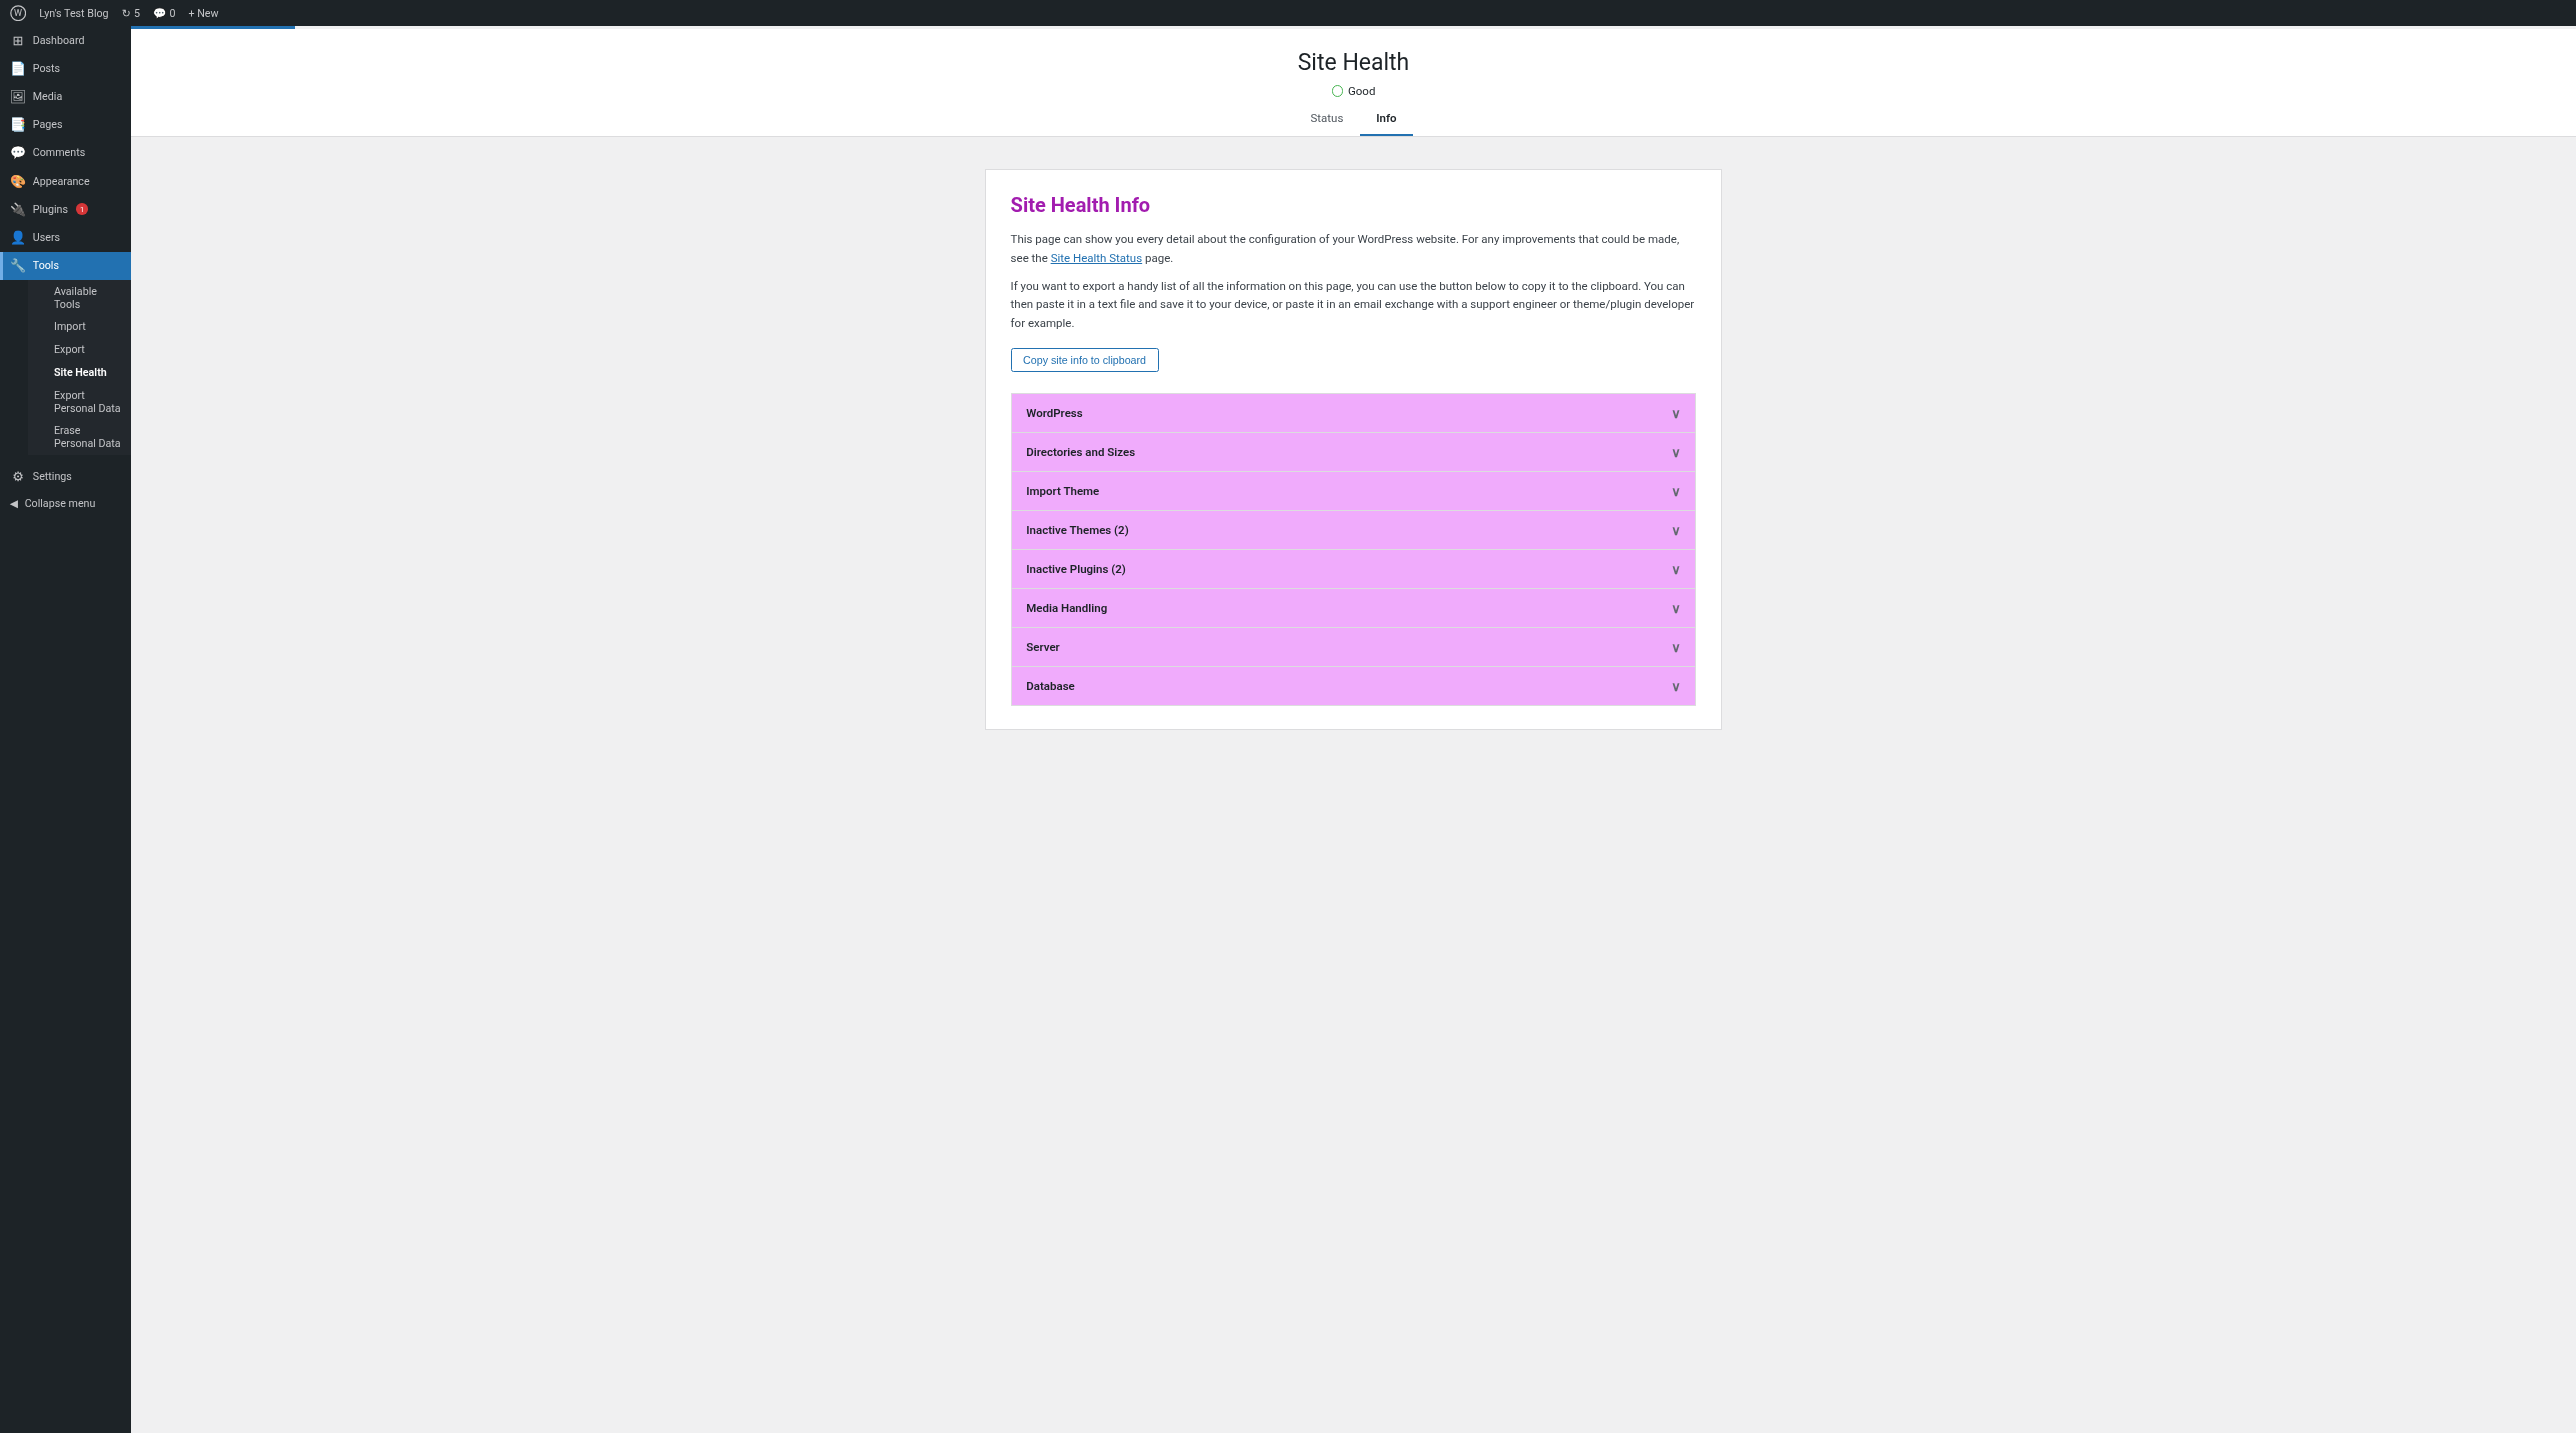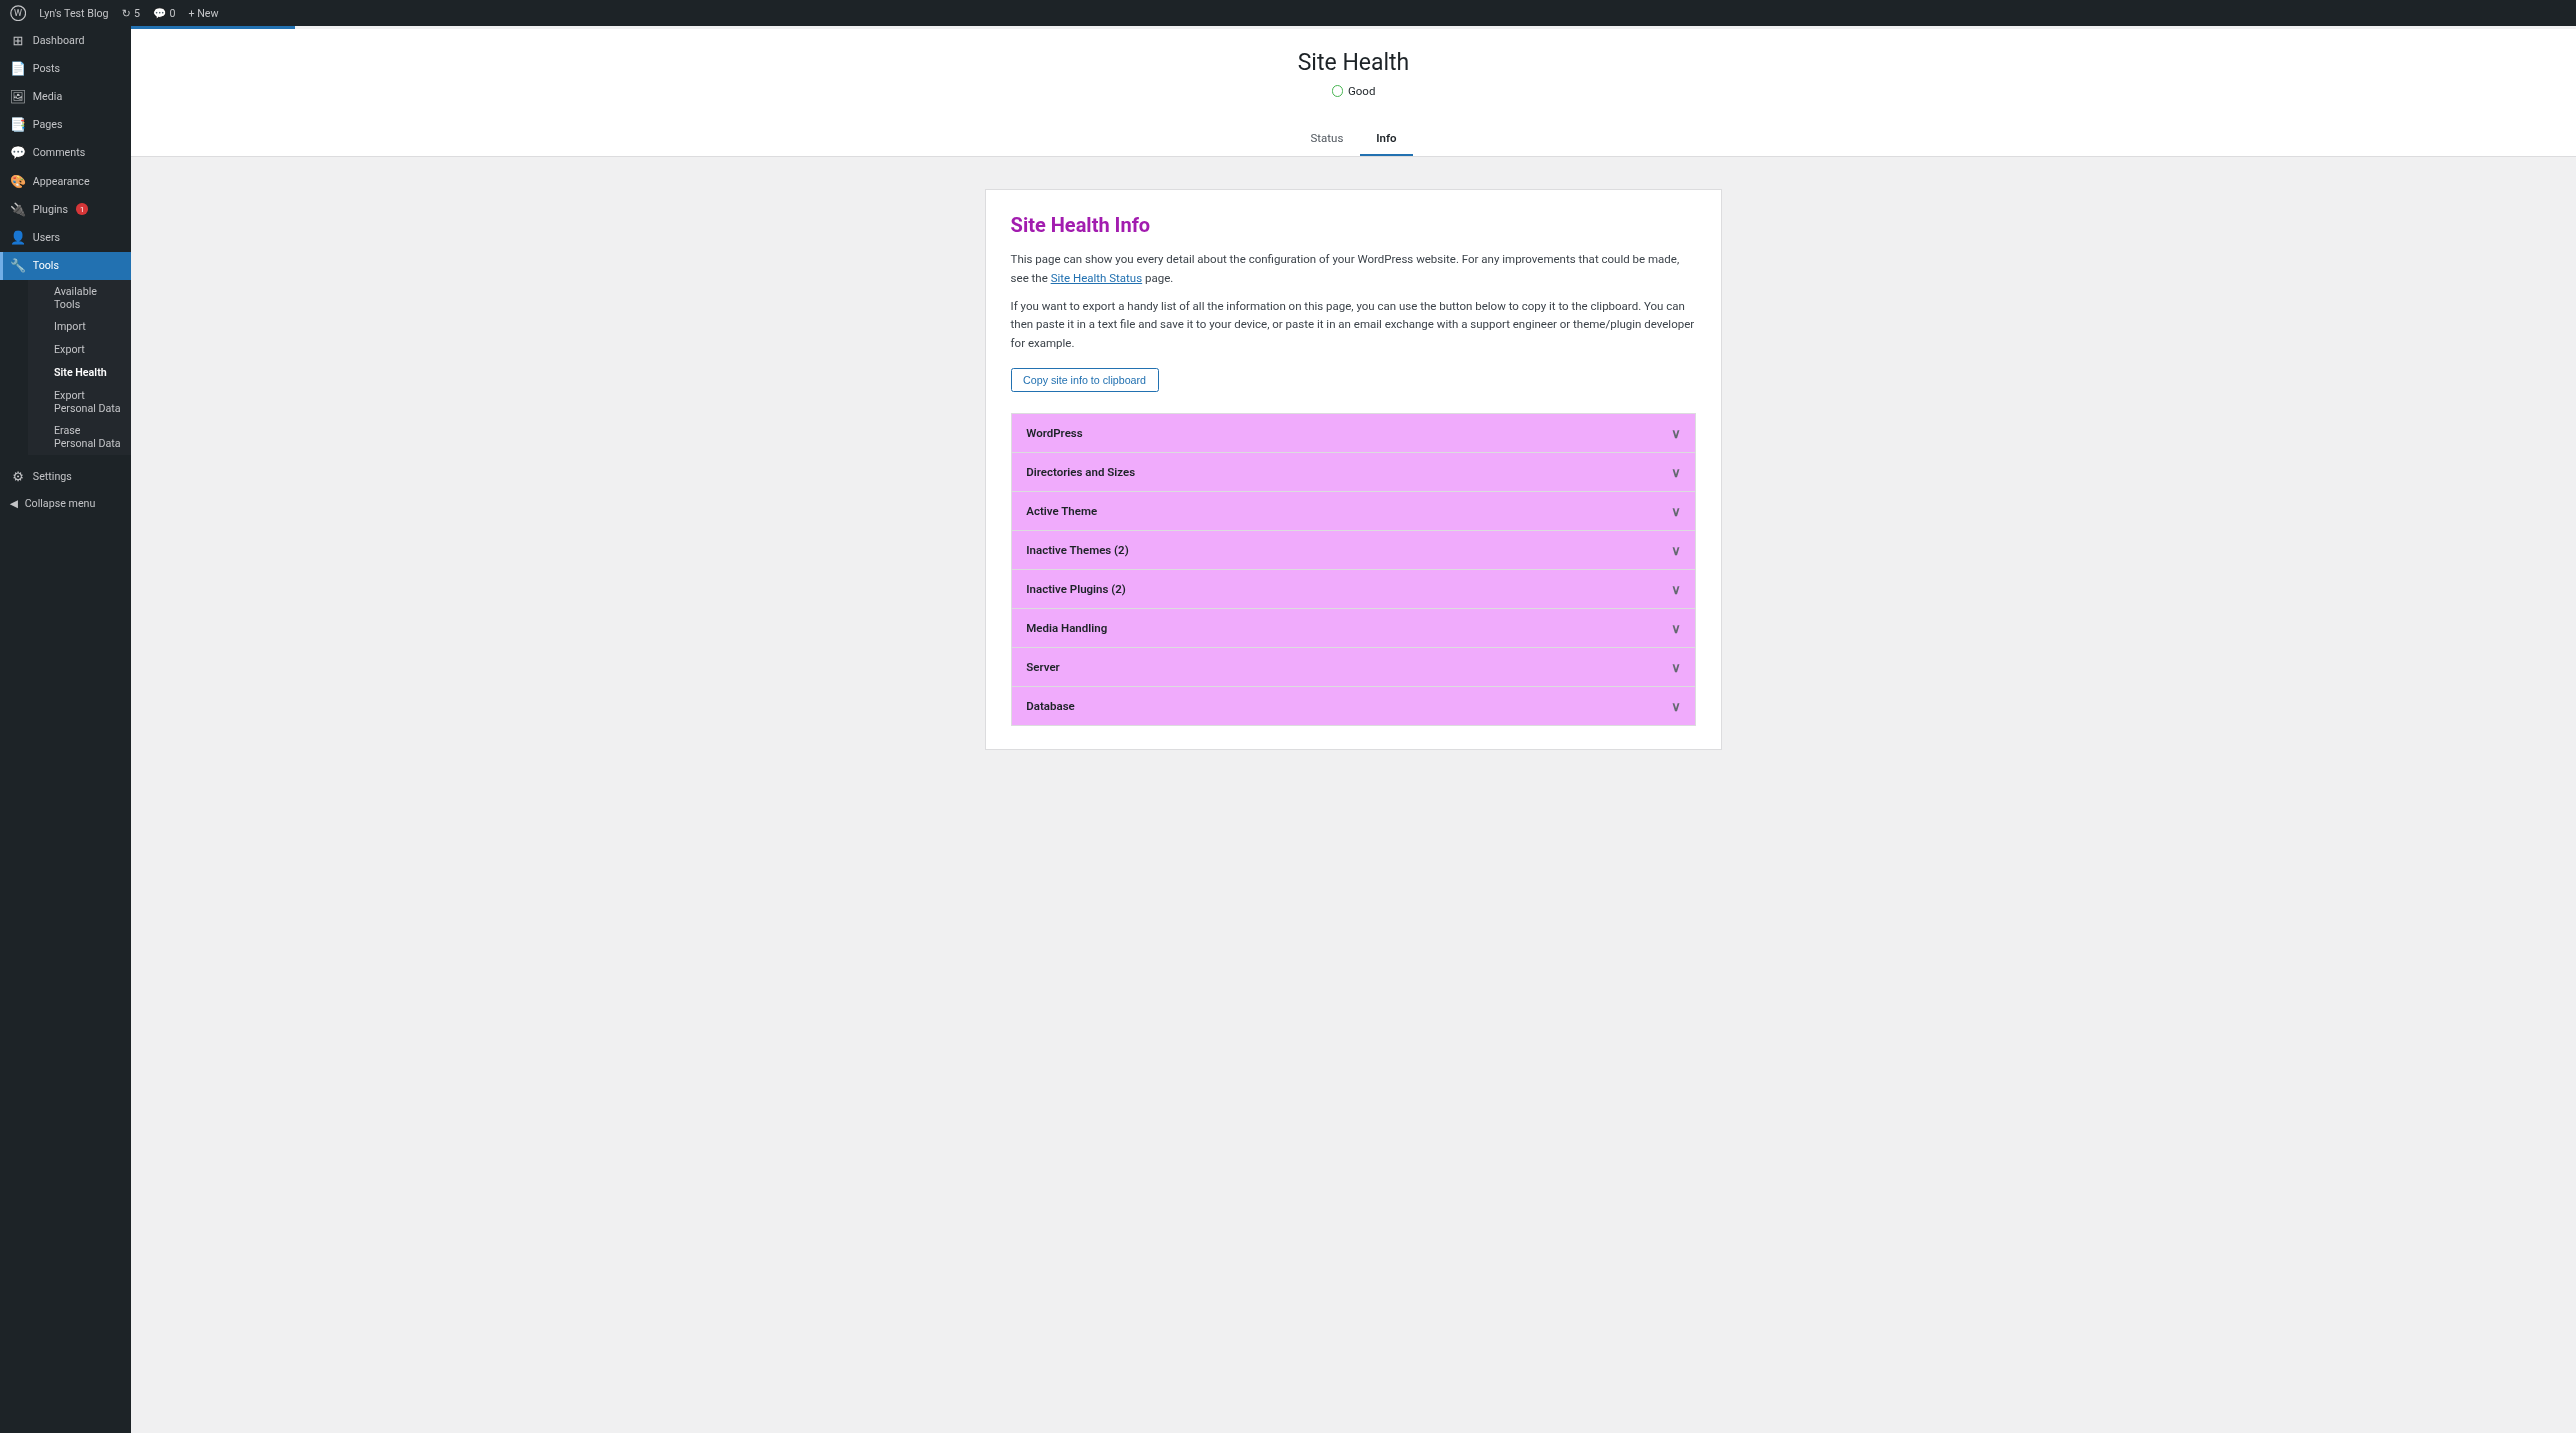--- a/index.html
+++ b/index.html
@@ -110,21 +110,21 @@
       font-size: 23px;
       font-weight: 400;
       color: #1d2327;
       margin-bottom: 8.2px;
     }
     .site-health-status {
       display: flex;
       align-items: center;
       justify-content: center;
       gap: 4.9px;
-      margin-bottom: 25px;
+      margin-bottom: 5px;
     }
     .status-circle {
       width: 11.5px; height: 11.5px;
       border-radius: 50%;
       border: 1.6px solid #46b450;
       background: transparent;
       flex-shrink: 0;
     }
     .status-text { font-size: 11.5px; color: #1d2327; }
     .site-health-tabs {
@@ -353,21 +353,21 @@
             </div>
           </div>
           <div class="accordion-item">
             <div class="accordion-header">
               <span>Directories and Sizes</span>
               <span class="chevron-icon">∨</span>
             </div>
           </div>
           <div class="accordion-item">
             <div class="accordion-header">
-              <span>Active Theme</span>
+              <span>Import Theme</span>
               <span class="chevron-icon">∨</span>
             </div>
           </div>
           <div class="accordion-item">
             <div class="accordion-header">
               <span>Inactive Themes (2)</span>
               <span class="chevron-icon">∨</span>
             </div>
           </div>
           <div class="accordion-item">

